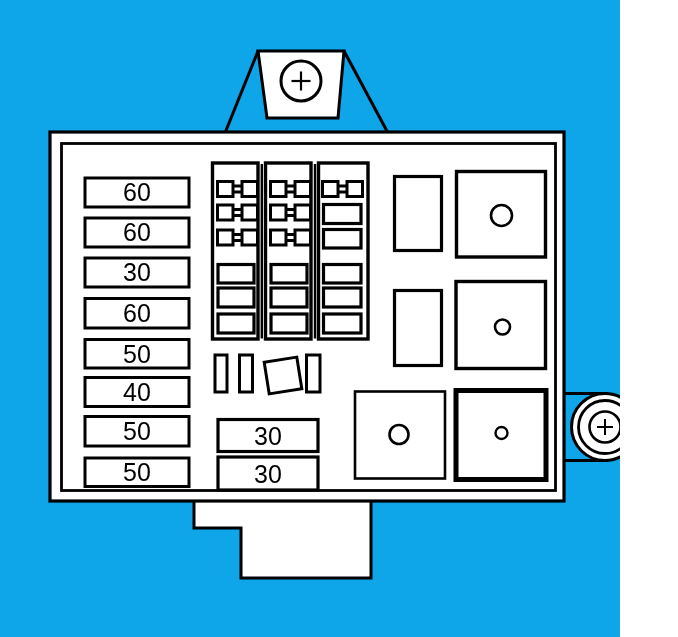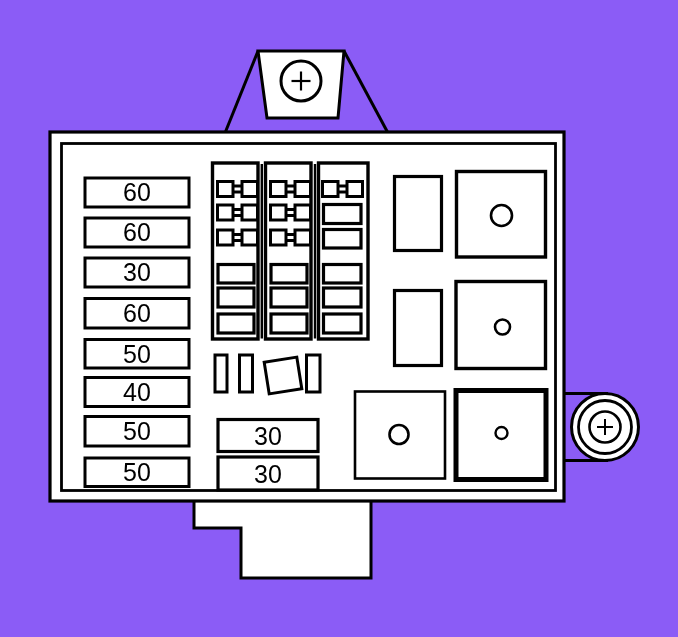--- a/index.html
+++ b/index.html
@@ -1,16 +1,16 @@
 <!DOCTYPE html>
 <html><head>
 <meta charset="utf-8">
 <style>
   html,body{margin:0;padding:0;background:#ffffff;}
-  .stage{position:relative;width:678px;height:637px;background:#8b5cf6;overflow:hidden;}
+  .stage{position:relative;width:620px;height:637px;background:#0ea5e9;overflow:hidden;}
   svg{display:block;}
   .k{stroke:#000000;fill:none;}
   .kf{stroke:#000000;fill:#ffffff;}
   text.amp{
     font-family:"Liberation Sans", sans-serif;
     font-size:25px;
     fill:#000000;
     text-anchor:middle;
   }
 </style>

